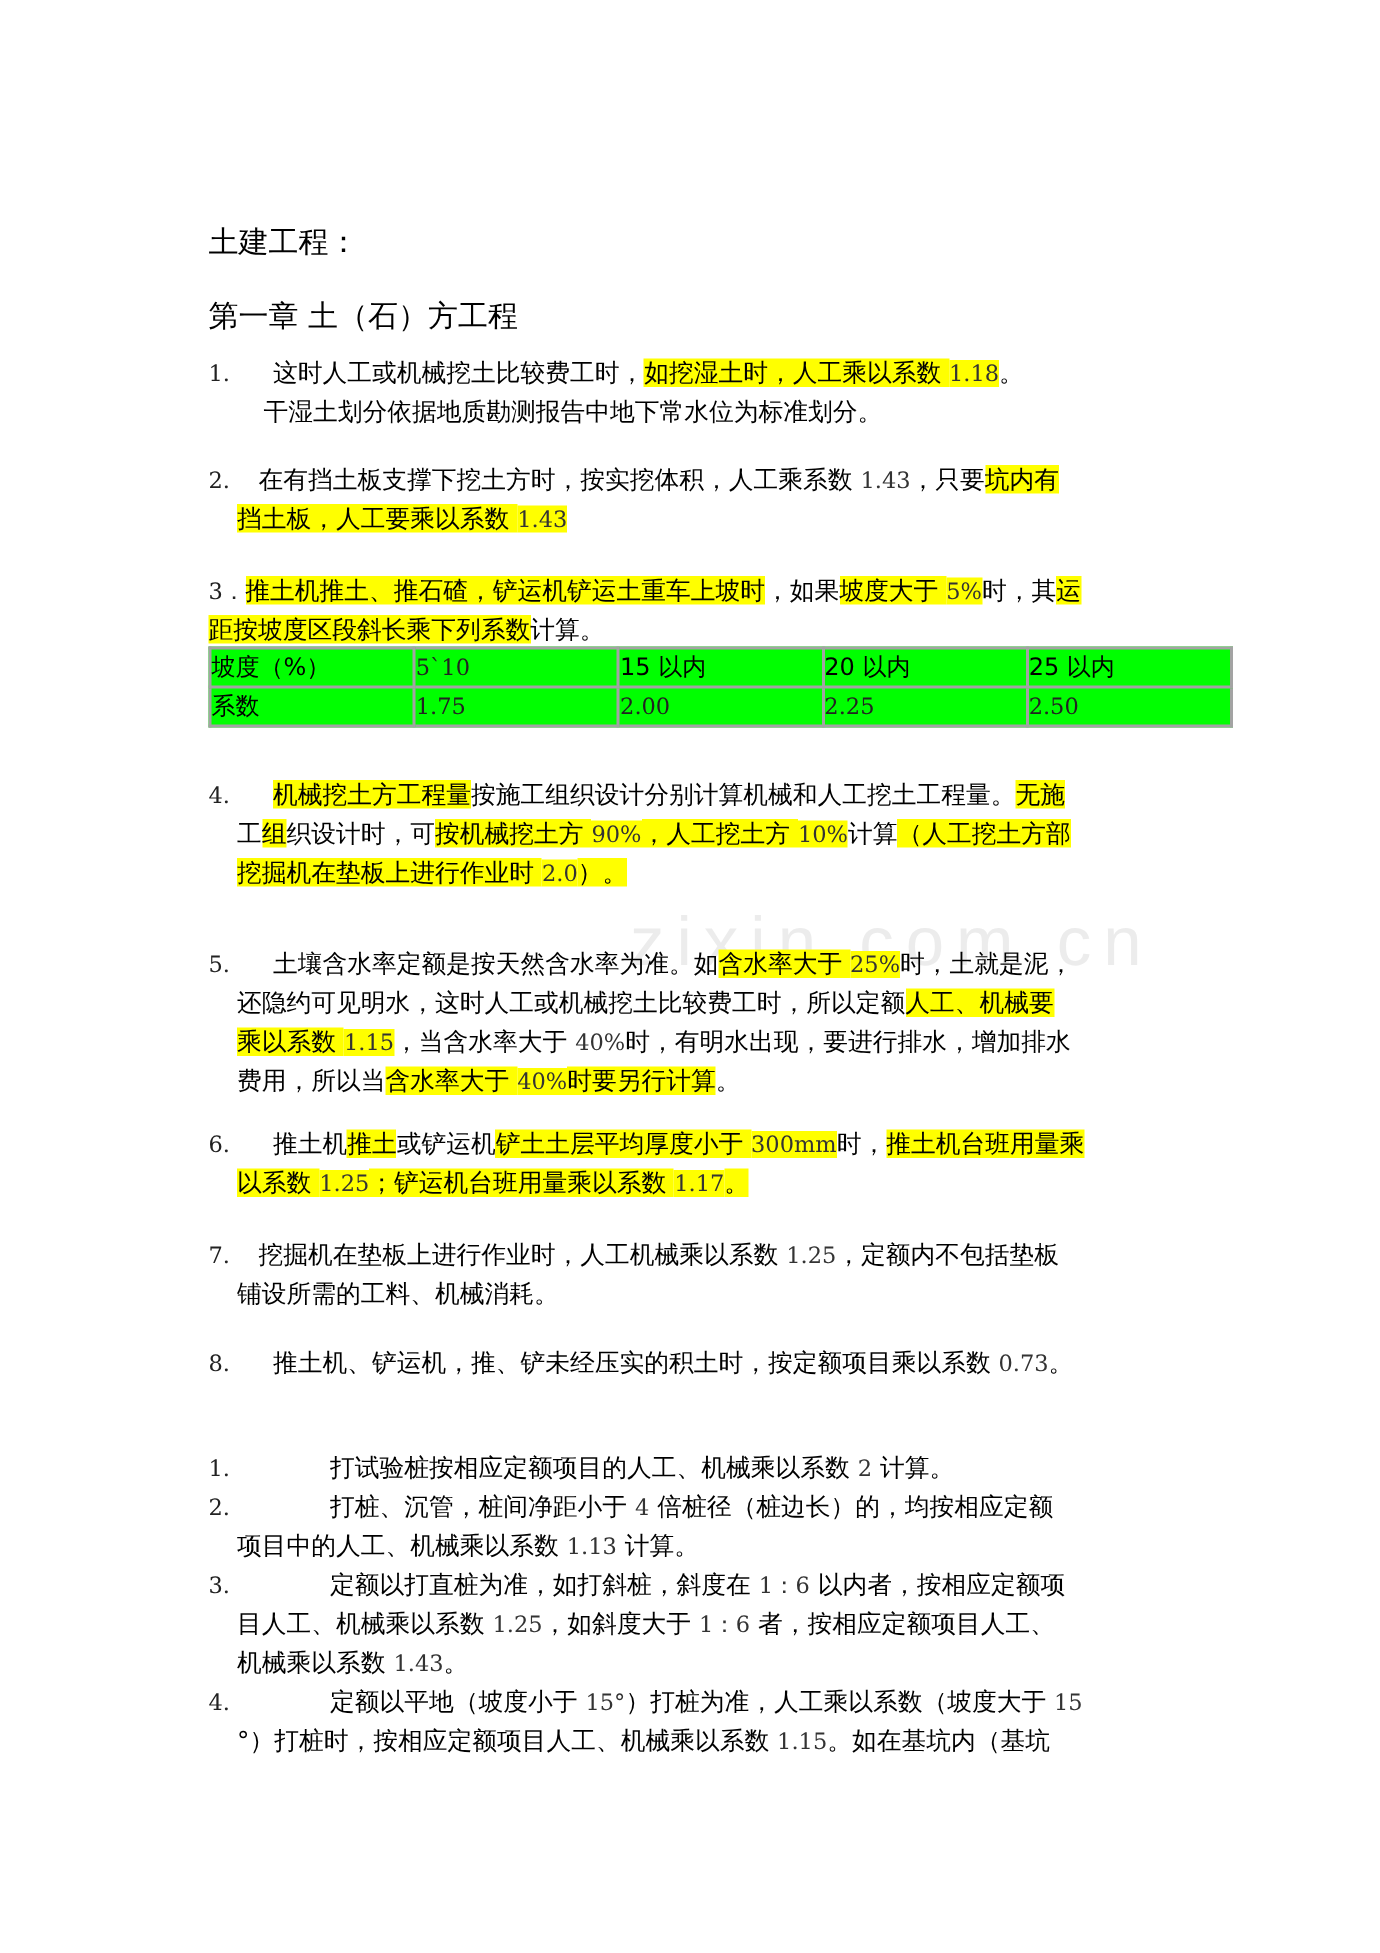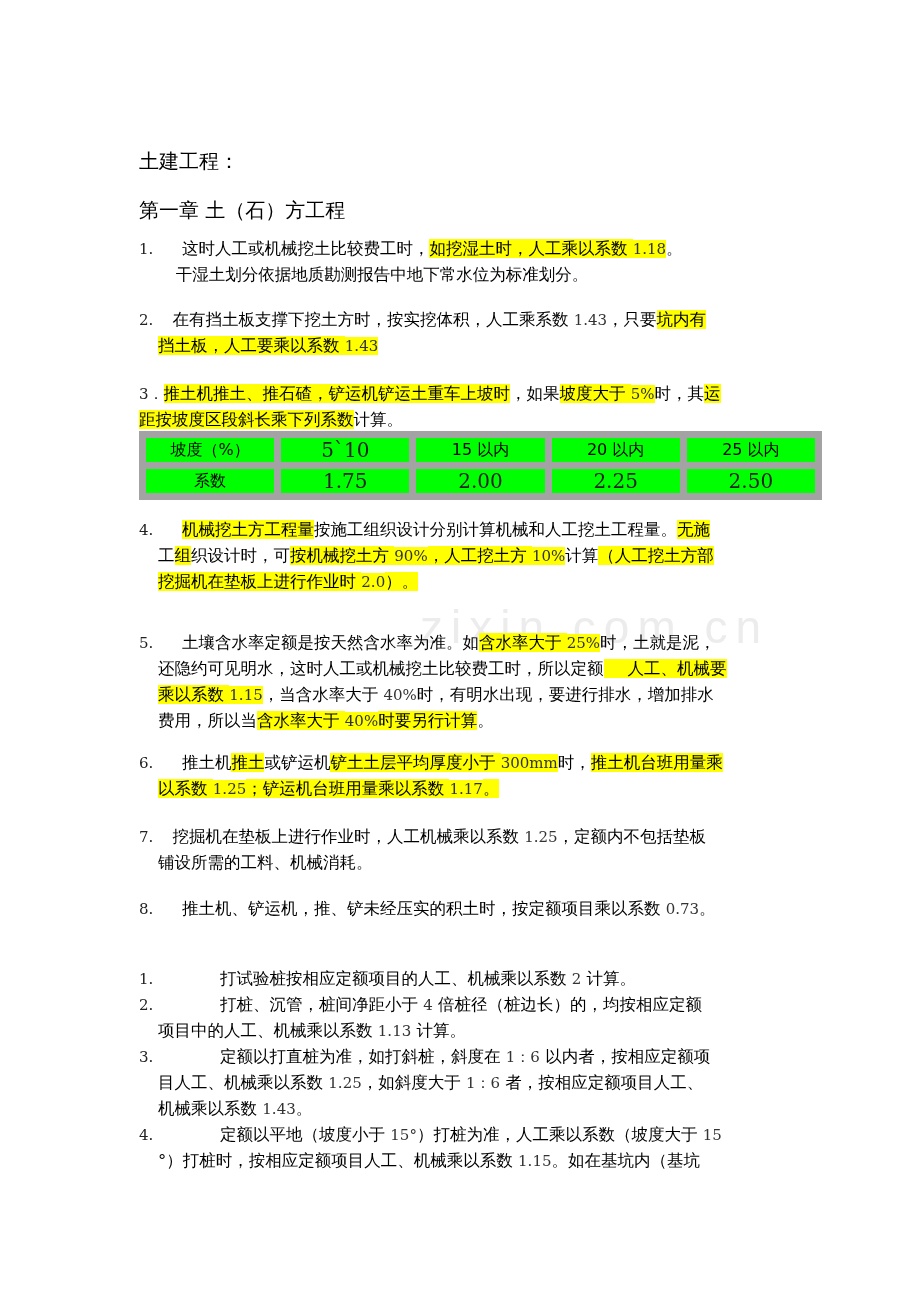--- a/index.html
+++ b/index.html
@@ -27,25 +27,25 @@
     }
     .seg { }
     .seg.hl { background: #ffff00; }
     .seg.serif { font-family: "DejaVu Serif", "Liberation Serif", serif; font-size: 15px; color: #333; }
     .table-wrap { position: absolute; left: 139px; top: 431px; }
     table.coef {
       border-collapse: collapse; width: 683px; background: #00ff00;
       font-size: 16px;
     }
     table.coef td {
-      border: 7px solid #a3a3a3; height: 24px; text-align: center; padding: 0;
+      border: 2px solid #a3a3a3; height: 24px; padding: 0;
       width: 20%;
     }
     table.coef td.num-cell {
-      font-family: "DejaVu Serif", "Liberation Serif", serif; font-size: 20px; color: #222;
+      font-family: "DejaVu Serif", "Liberation Serif", serif; font-size: 15px; color: #222;
     }
   </style>
 </head>
 <body>
 
 <div class="page">
   <div class="watermark">zixin.com.cn</div>
 
   <div class="h1">土建工程：</div>
   <div class="h2">第一章  土（石）方工程</div>
@@ -63,21 +63,21 @@
         <span class="line"><span class="num" style="white-space: pre;">3．</span><span class="seg hl" style="white-space: pre;">推土机推土、推石碴，铲运机铲运土重车上坡时</span><span class="seg " style="white-space: pre;">，如果</span><span class="seg hl" style="white-space: pre;">坡度大于 </span><span class="seg hl serif" style="white-space: pre;">5%</span><span class="seg " style="white-space: pre;">时，其</span><span class="seg hl" style="white-space: pre;">运</span></span>
         <span class="line"><span class="seg hl" style="white-space: pre;">距按坡度区段斜长乘下列系数</span><span class="seg " style="white-space: pre;">计算。</span></span>
       </div>
       <div class="para" style="top: 517px;">
         <span class="line"><span class="num" style="white-space: pre;">4.      </span><span class="seg hl" style="white-space: pre;">机械挖土方工程量</span><span class="seg " style="white-space: pre;">按施工组织设计分别计算机械和人工挖土工程量。</span><span class="seg hl" style="white-space: pre;">无施</span></span>
         <span class="line"><span class="num" style="white-space: pre;">    </span><span class="seg " style="white-space: pre;">工</span><span class="seg hl" style="white-space: pre;">组</span><span class="seg " style="white-space: pre;">织设计时，可</span><span class="seg hl" style="white-space: pre;">按机械挖土方 </span><span class="seg hl serif" style="white-space: pre;">90%</span><span class="seg hl" style="white-space: pre;">，人工挖土方 </span><span class="seg hl serif" style="white-space: pre;">10%</span><span class="seg " style="white-space: pre;">计算</span><span class="seg hl" style="white-space: pre;">（人工挖土方部</span></span>
         <span class="line"><span class="num" style="white-space: pre;">    </span><span class="seg hl" style="white-space: pre;">挖掘机在垫板上进行作业时 </span><span class="seg hl serif" style="white-space: pre;">2.0</span><span class="seg hl" style="white-space: pre;">）。</span></span>
       </div>
       <div class="para" style="top: 630px;">
         <span class="line"><span class="num" style="white-space: pre;">5.      </span><span class="seg " style="white-space: pre;">土壤含水率定额是按天然含水率为准。如</span><span class="seg hl" style="white-space: pre;">含水率大于 </span><span class="seg hl serif" style="white-space: pre;">25%</span><span class="seg " style="white-space: pre;">时，土就是泥，</span></span>
-        <span class="line"><span class="num" style="white-space: pre;">    </span><span class="seg " style="white-space: pre;">还隐约可见明水，这时人工或机械挖土比较费工时，所以定额</span><span class="seg hl" style="white-space: pre; padding-left: 24px;">人工、机械要</span></span>
+        <span class="line"><span class="num" style="white-space: pre;">    </span><span class="seg " style="white-space: pre;">还隐约可见明水，这时人工或机械挖土比较费工时，所以定额</span><span class="seg hl" style="white-space: pre;">人工、机械要</span></span>
         <span class="line"><span class="num" style="white-space: pre;">    </span><span class="seg hl" style="white-space: pre;">乘以系数 </span><span class="seg hl serif" style="white-space: pre;">1.15</span><span class="seg " style="white-space: pre;">，当含水率大于 </span><span class="seg serif" style="white-space: pre;">40%</span><span class="seg " style="white-space: pre;">时，有明水出现，要进行排水，增加排水</span></span>
         <span class="line"><span class="num" style="white-space: pre;">    </span><span class="seg " style="white-space: pre;">费用，所以当</span><span class="seg hl" style="white-space: pre;">含水率大于 </span><span class="seg hl serif" style="white-space: pre;">40%</span><span class="seg hl" style="white-space: pre;">时要另行计算</span><span class="seg " style="white-space: pre;">。</span></span>
       </div>
       <div class="para" style="top: 750px;">
         <span class="line"><span class="num" style="white-space: pre;">6.      </span><span class="seg " style="white-space: pre;">推土机</span><span class="seg hl" style="white-space: pre;">推土</span><span class="seg " style="white-space: pre;">或铲运机</span><span class="seg hl" style="white-space: pre;">铲土土层平均厚度小于 </span><span class="seg hl serif" style="white-space: pre;">300mm</span><span class="seg " style="white-space: pre;">时，</span><span class="seg hl" style="white-space: pre;">推土机台班用量乘</span></span>
         <span class="line"><span class="num" style="white-space: pre;">    </span><span class="seg hl" style="white-space: pre;">以系数 </span><span class="seg hl serif" style="white-space: pre;">1.25</span><span class="seg hl" style="white-space: pre;">；铲运机台班用量乘以系数 </span><span class="seg hl serif" style="white-space: pre;">1.17</span><span class="seg hl" style="white-space: pre;">。</span></span>
       </div>
       <div class="para" style="top: 824px;">
         <span class="line"><span class="num" style="white-space: pre;">7.    </span><span class="seg " style="white-space: pre;">挖掘机在垫板上进行作业时，人工机械乘以系数 </span><span class="seg serif" style="white-space: pre;">1.25</span><span class="seg " style="white-space: pre;">，定额内不包括垫板</span></span>
         <span class="line"><span class="num" style="white-space: pre;">    </span><span class="seg " style="white-space: pre;">铺设所需的工料、机械消耗。</span></span>

